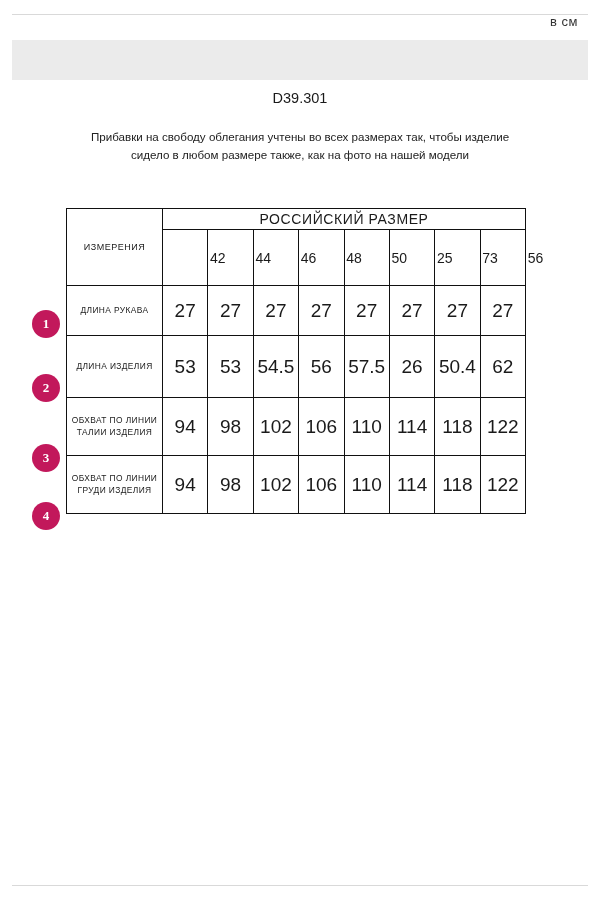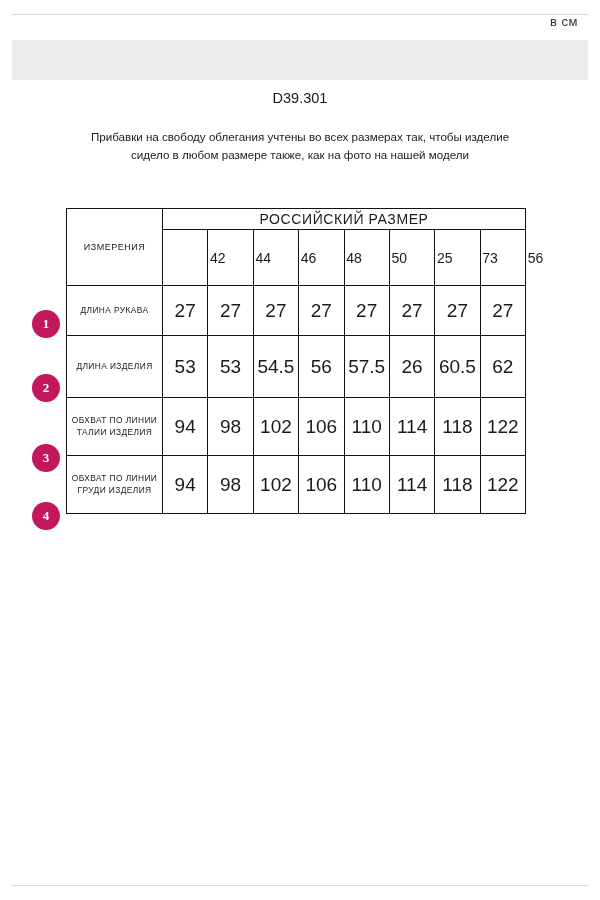--- a/index.html
+++ b/index.html
@@ -243,21 +243,21 @@
         </tr>
 
         <tr class="r-length">
           <th class="row-label">ДЛИНА ИЗДЕЛИЯ</th>
           <td class="val">53</td>
           <td class="val">53</td>
           <td class="val">54.5</td>
           <td class="val">56</td>
           <td class="val">57.5</td>
           <td class="val">26</td>
-          <td class="val">60.5</td>
+          <td class="val">50.4</td>
           <td class="val">62</td>
         </tr>
 
         <tr class="r-waist">
           <th class="row-label">ОБХВАТ ПО ЛИНИИ ТАЛИИ ИЗДЕЛИЯ</th>
           <td class="val">94</td>
           <td class="val">98</td>
           <td class="val">102</td>
           <td class="val">106</td>
           <td class="val">110</td>

